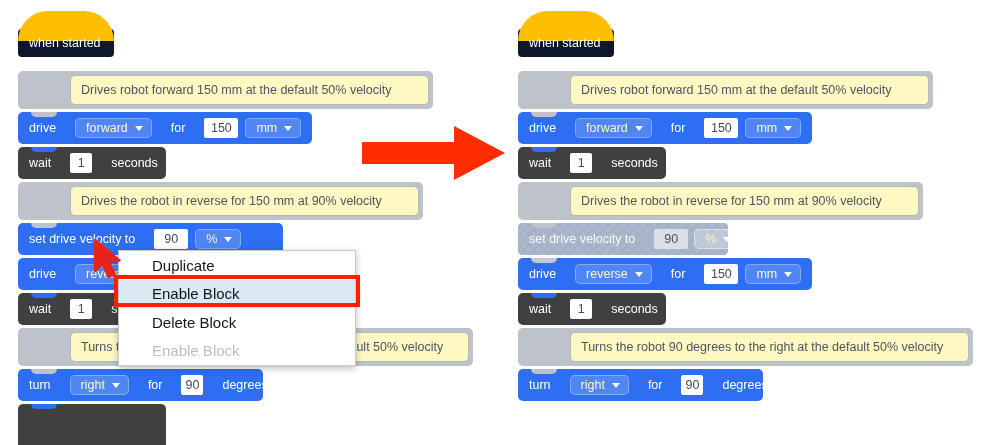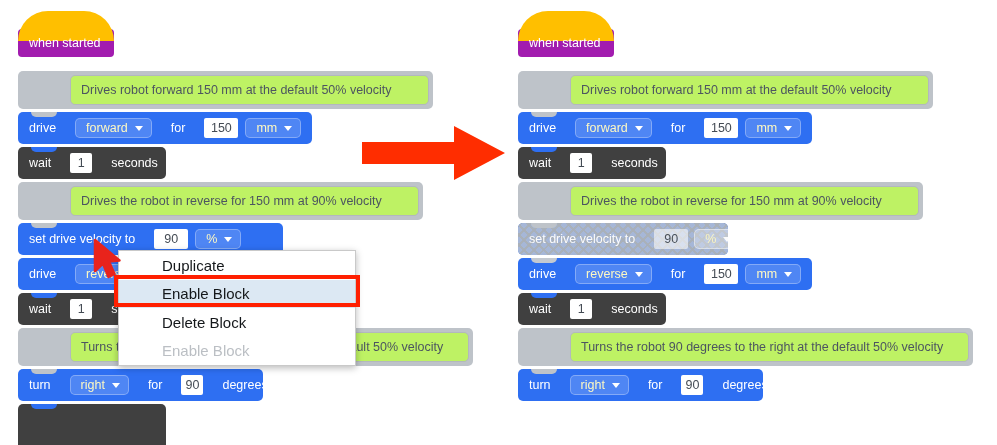--- a/index.html
+++ b/index.html
@@ -70,32 +70,32 @@
     border-left:9px solid #ffffff;display:inline-block;margin-left:2px;
   }
 
   
   .cmt{
     position:absolute;background:#BEC3C9;border-radius:5px;
     display:flex;align-items:center;box-sizing:border-box;
   }
   .cmt .body{
     position:absolute;left:52px;top:4px;bottom:4px;right:4px;
-    background:#bef264;
+    background:#fef9c3;
     border:1px solid #B3B8BE;
     border-radius:5px;
     display:flex;align-items:center;
     padding-left:10px;
     color:#4C5560;font-size:12.5px;white-space:nowrap;
   }
 
   
   .hat{
     position:absolute;
-    background:#a21caf;
+    background:#0f172a;
     border-radius:4px;
     color:#fff;font-size:12.5px;
     display:flex;align-items:flex-end;
   }
   .hat .dome{
     position:absolute;left:0;top:-18px;width:96px;height:30px;
     background:#FFBF00;
     border-radius:48px 48px 0 0;
   }
   .hat .htext{position:relative;z-index:3;padding:0 11px 7px 11px;}
@@ -120,21 +120,21 @@
   .ctxmenu{
     position:absolute;
     background:#ffffff;
     border:1px solid #C9C9C9;
     box-shadow:0 2px 7px rgba(0,0,0,0.28);
     box-sizing:border-box;
     z-index:40;
   }
   .ctxitem{
     height:28.5px;display:flex;align-items:center;
-    padding-left:43px;
+    padding-left:33px;
     font-size:15px;color:#14171a;
     box-sizing:border-box;
   }
   .ctxitem.sel{background:#DCE8F3;}
   .ctxitem.disabled{color:#BBBFC4;}
   .ctxhl{
     position:absolute;
     border:4px solid #FF1F00;
     box-sizing:border-box;
     z-index:45;

